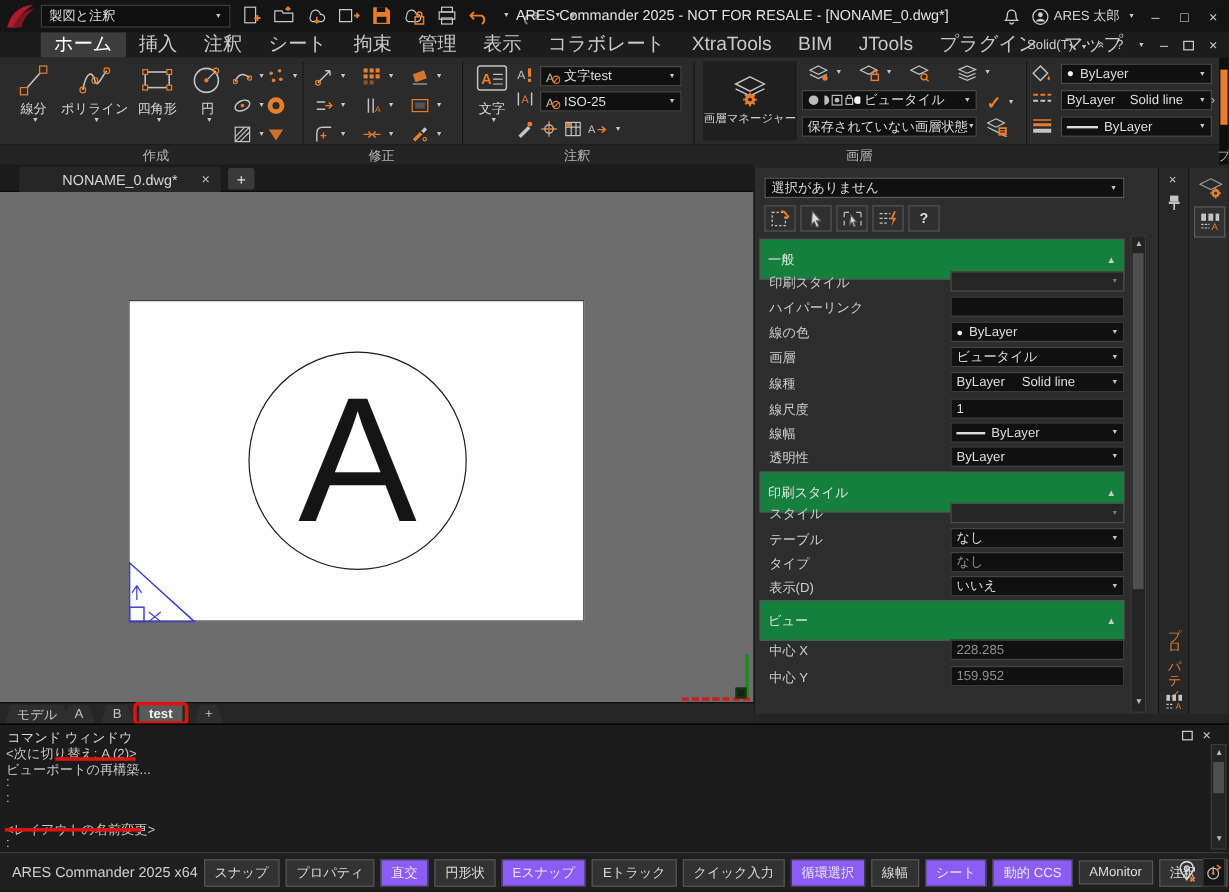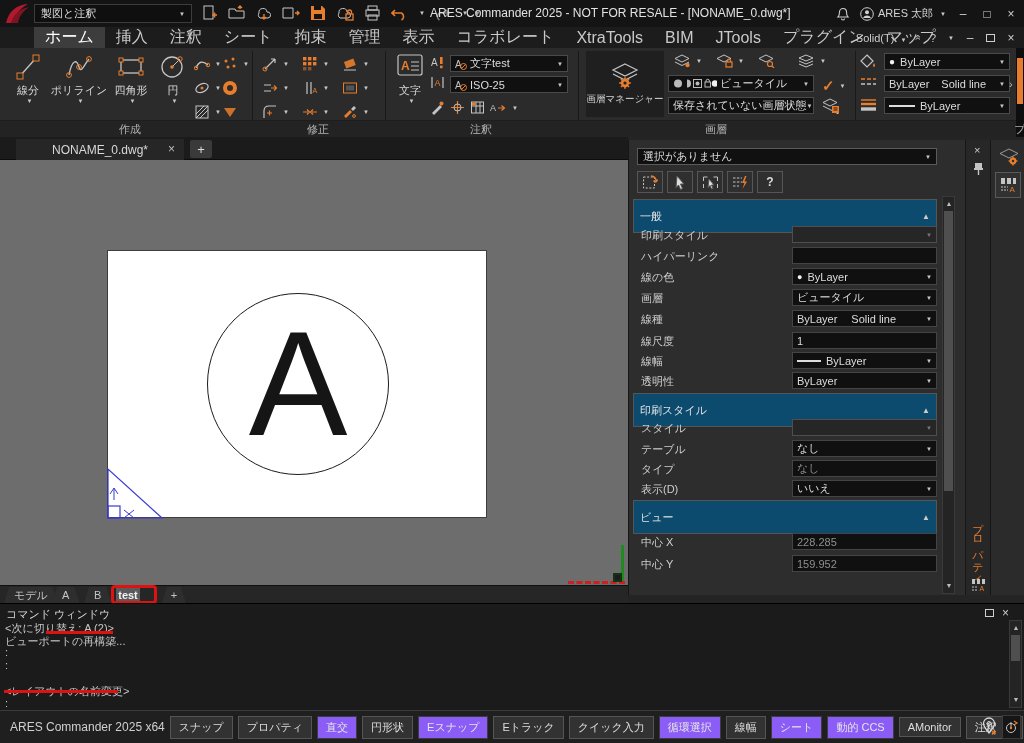--- a/index.html
+++ b/index.html
@@ -40,21 +40,21 @@
 .dplus{position:absolute;left:190px;top:3px;width:22px;height:18px;background:#3a3a3a;color:#ddd;display:flex;align-items:center;justify-content:center;font-size:13px;border-radius:2px}
 
 #canvas{position:absolute;left:0;top:160px;width:628px;height:425px;background:#6d6d6d}
 #paper{position:absolute;left:107px;top:90px;width:380px;height:268px;background:#fff;border:1px solid #3d3d3d}
 #circ{position:absolute;left:207px;top:133px;width:182px;height:182px;border:1.6px solid #1c1c1c;border-radius:50%}
 #letterA{position:absolute;left:207px;top:133px;width:182px;height:182px;display:flex;align-items:center;justify-content:center;font-size:148px;color:#151515;font-family:"Liberation Sans",sans-serif}
 
 #palette{position:absolute;left:628px;top:140px;width:337px;height:455px;background:#2d2d2d;border-left:1px solid #161616}
 .pcombo{position:absolute;left:8px;top:8px;width:300px;height:17px;background:#101010;border:1px solid #5a5a5a;display:flex;align-items:center;padding:0 5px;font-size:11px;color:#ddd}
 .ptool{position:absolute;top:31px;width:26px;height:22px;background:#2f2f2f;border:1px solid #565656;display:flex;align-items:center;justify-content:center;color:#ddd;font-size:12px}
-.sech{position:absolute;left:4px;width:304px;height:17px;background:#0c4a6e;border:1px solid #555;display:flex;align-items:center;padding:16px 6px;font-size:11px;color:#e4e4e4}
+.sech{position:absolute;left:4px;width:304px;height:17px;background:#15803d;border:1px solid #555;display:flex;align-items:center;padding:16px 6px;font-size:11px;color:#e4e4e4}
 .sech .ar{margin-left:auto;font-size:8px;color:#ccc}
 .prow{position:absolute;left:4px;width:304px;height:18px;font-size:11px}
 .plab{position:absolute;left:8px;top:2px;color:#cfcfcf;white-space:nowrap}
 .pctl{position:absolute;left:159px;top:0;width:145px;height:17px;background:#101010;border:1px solid #444;display:flex;align-items:center;padding:0 4px;color:#ddd;white-space:nowrap}
 .pctl .dd{margin-left:auto}
 .pctl.dis{background:#262626;border-color:#4e4e4e}
 .pctl.ro{color:#8f8f8f}
 .pscroll{position:absolute;left:313px;top:56px;width:13px;height:398px;background:#242424;border:1px solid #3a3a3a}
 
 #pstrip{position:absolute;left:965px;top:140px;width:25px;height:455px;background:#272727;border-left:1px solid #161616}
@@ -761,21 +761,21 @@
           <path d="M1 10 h7 M1 13 h7" stroke="#c4c4c4" stroke-dasharray="2 1"></path>
           <text x="9.5" y="15" font-size="8" fill="#e87e2d" font-family="sans-serif">A</text>
         </svg>
     </div>
   </div>
 
   <div id="sheettabs">
     <div class="stab" style="left:4px">モデル</div>
     <div class="stab" style="left:52px">A</div>
     <div class="stab" style="left:84px">B</div>
-    <div class="stab act" style="left:116px;width:24px;font-weight:bold">test</div>
+    <div class="stab act" style="left:116px;width:36px;font-weight:bold">test</div>
     <div class="redbox"></div>
     <div class="stab" style="left:162px;width:24px;padding:0">+</div>
   </div>
 
   <div id="cmdwin">
     <div id="cmdhdr">コマンド ウィンドウ</div>
     <span class="resticon abs" style="left:985px;top:5px"></span>
     <span class="abs" style="left:1002px;top:2px;color:#ccc">×</span>
     <div id="clines">
       <div class="cline">&lt;次に切り替え: A (2)&gt;</div>

